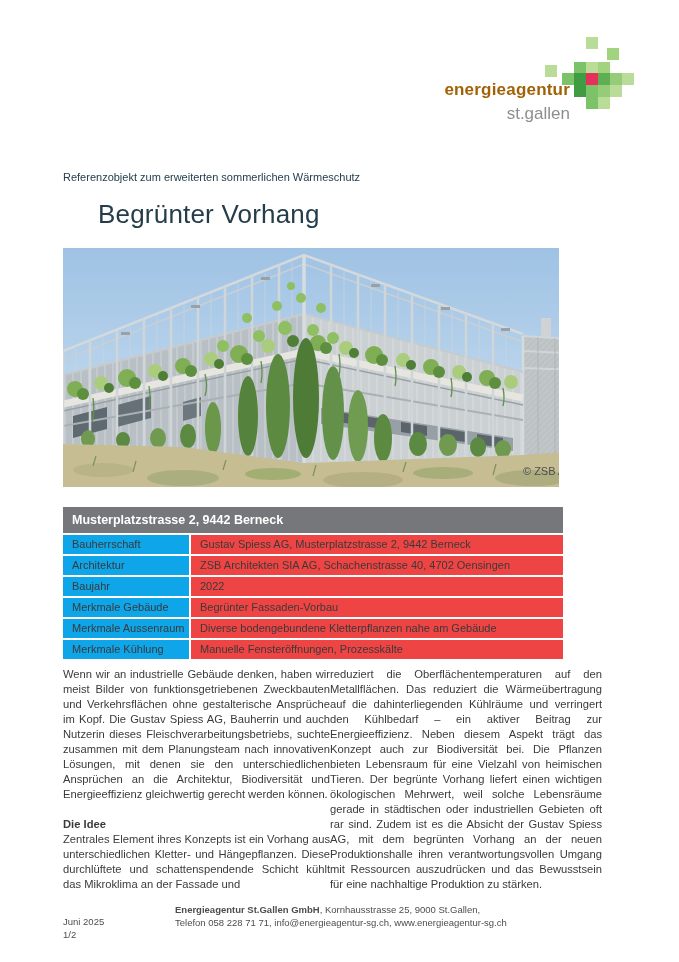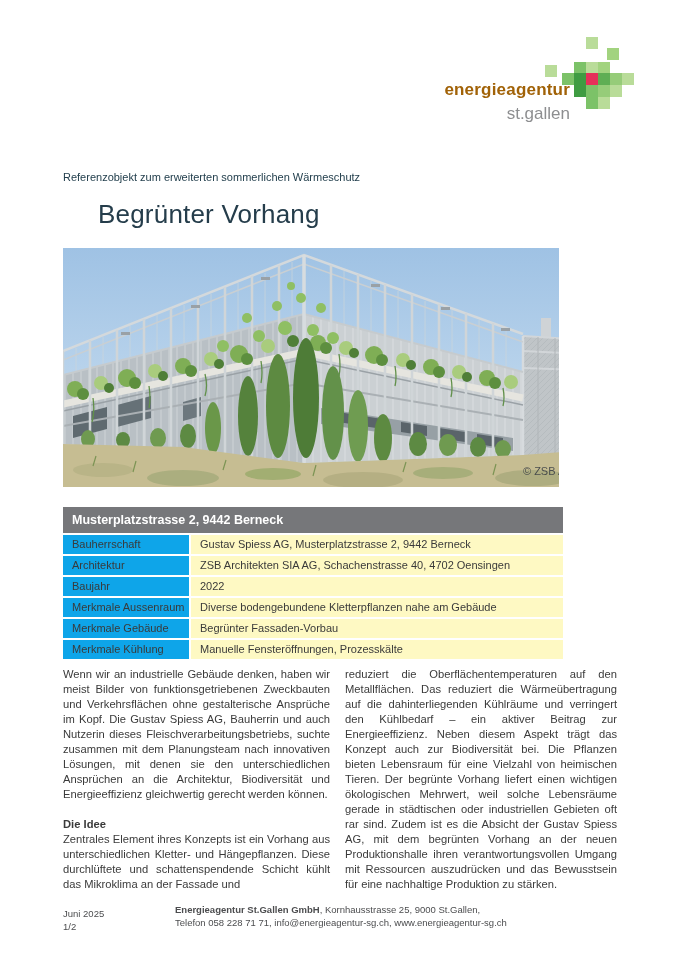--- a/index.html
+++ b/index.html
@@ -18,33 +18,33 @@
 
   
   .photo{position:absolute;left:63px;top:248px;width:496px;height:239px;overflow:hidden;}
   .photo svg{display:block;}
 
   
   .info-table{position:absolute;left:63px;top:507px;width:500px;font-size:11px;}
   .info-table .thead{height:26px;line-height:26px;background:#76777a;color:#ffffff;font-weight:bold;font-size:12.5px;padding-left:9px;}
   .info-table .trow{display:flex;margin-top:2px;height:19px;line-height:19px;}
   .info-table .tlabel{width:117px;background:#0ea5e9;padding-left:9px;flex:none;}
-  .info-table .tvalue{flex:1;background:#fef9c3;padding-left:9px;margin-left:2px;}
-
-  
-  .columns{position:absolute;left:63px;top:667px;width:554px;display:flex;gap:15px;}
+  .info-table .tvalue{flex:1;background:#ef4444;padding-left:9px;margin-left:2px;}
+
+  
+  .columns{position:absolute;left:63px;top:667px;width:554px;display:flex;}
   .col{font-size:11.2px;line-height:15px;text-align:justify;hyphens:auto;-webkit-hyphens:auto;}
   .col.left{width:267px;}
   .col.right{width:272px;}
   .col p{margin:0;}
   .col h3{margin:15px 0 0 0;font-size:11.2px;line-height:15px;color:#3a3a3a;}
 
   
   .footer{position:absolute;left:63px;top:903px;width:554px;font-size:9.5px;line-height:13px;color:#4c4d4f;}
-  .footer .fleft{position:absolute;left:0;top:4px;}
+  .footer .fleft{position:absolute;left:0;top:12px;}
   .footer .faddr{position:absolute;left:112px;top:0;width:442px;}
   .footer .org{font-weight:bold;}
 </style>
 </head>
 <body>
 
 <div class="logo-wrap">
   <div class="logo-brand">energieagentur</div>
   <div class="logo-sub">st.gallen</div>
   <div class="logo-pixels" id="logo-pixels">
@@ -253,26 +253,26 @@
   </div>
   <div class="trow">
     <div class="tlabel">Architektur</div>
     <div class="tvalue">ZSB Architekten SIA AG, Schachenstrasse 40, 4702 Oensingen</div>
   </div>
   <div class="trow">
     <div class="tlabel">Baujahr</div>
     <div class="tvalue">2022</div>
   </div>
   <div class="trow">
+    <div class="tlabel">Merkmale Gebäude</div>
+    <div class="tvalue">Begrünter Fassaden-Vorbau</div>
+  </div>
+  <div class="trow">
     <div class="tlabel">Merkmale Aussenraum</div>
     <div class="tvalue">Diverse bodengebundene Kletterpflanzen nahe am Gebäude</div>
-  </div>
-  <div class="trow">
-    <div class="tlabel">Merkmale Gebäude</div>
-    <div class="tvalue">Begrünter Fassaden-Vorbau</div>
   </div>
   <div class="trow">
     <div class="tlabel">Merkmale Kühlung</div>
     <div class="tvalue">Manuelle Fensteröffnungen, Prozesskälte</div>
   </div>
 </div>
 
 <div class="columns">
   <div class="col left">
     <p>Wenn wir an industrielle Gebäude denken, haben wir meist Bilder von funktionsgetriebenen Zweckbauten und Verkehrsflächen ohne gestalterische Ansprüche im Kopf. Die Gustav Spiess AG, Bauherrin und auch Nutzerin dieses Fleischverarbeitungsbetriebs, suchte zusammen mit dem Planungsteam nach innovativen Lösungen, mit denen sie den unterschiedlichen Ansprüchen an die Architektur, Biodiversität und Energieeffizienz gleichwertig gerecht werden können.</p>

